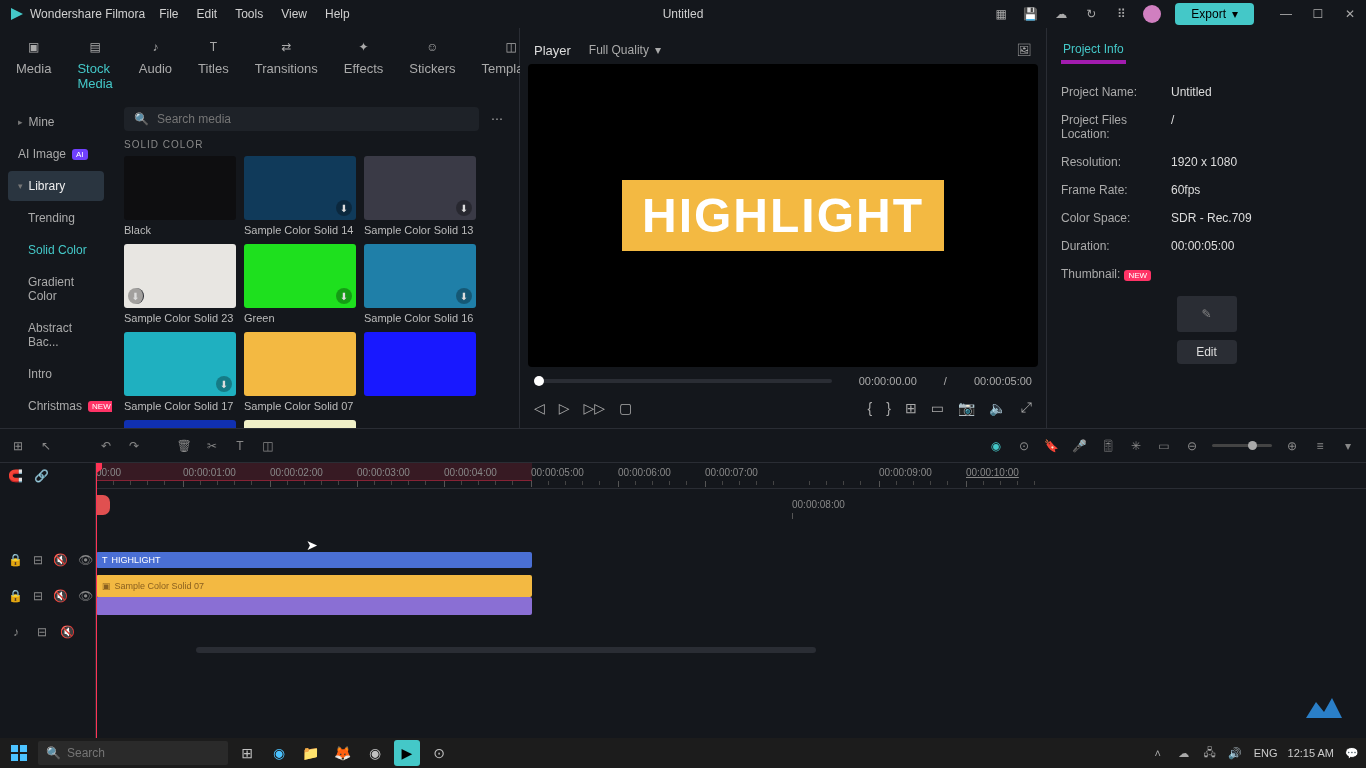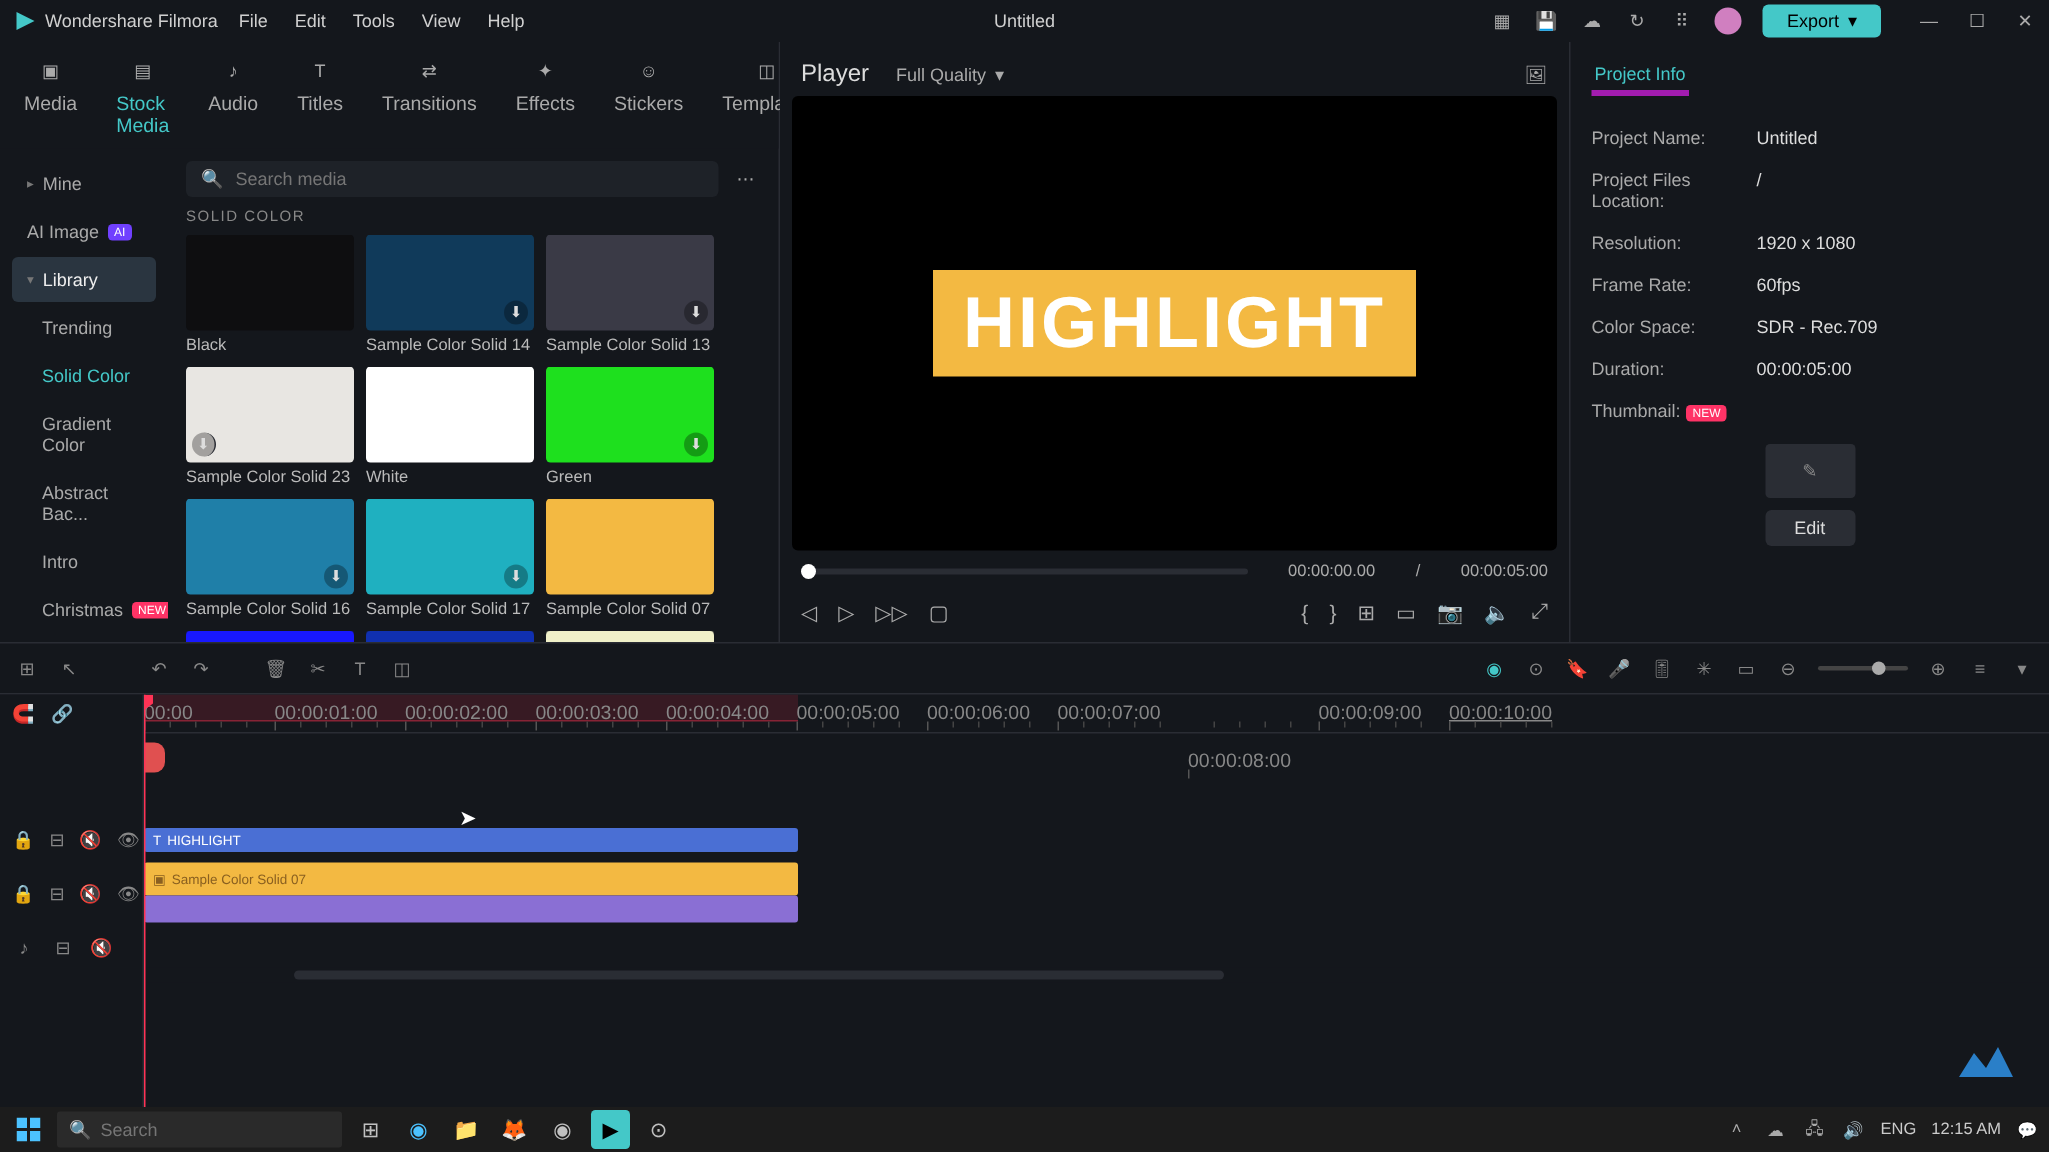--- a/index.html
+++ b/index.html
@@ -53,21 +53,21 @@
 .grid{display:flex;flex-wrap:wrap;gap:8px}
 .card{width:112px;cursor:pointer}
 .swatch{width:112px;height:64px;border-radius:3px;position:relative}
 .swatch .dl{position:absolute;right:4px;bottom:4px;width:16px;height:16px;background:rgba(0,0,0,0.3);border-radius:50%;display:flex;align-items:center;justify-content:center;font-size:10px;color:#ddd}
 .swatch .dl.left{right:auto;left:4px}
 .card-label{font-size:11px;color:#bbb;margin-top:4px;white-space:nowrap;overflow:hidden;text-overflow:ellipsis}
 
 
 .player{flex:1;display:flex;flex-direction:column;background:#14171c;padding:8px}
 .player-hdr{display:flex;align-items:center;gap:10px;padding:4px 6px}
-.player-hdr .lbl{color:#ddd;font-size:16px}
+.player-hdr .lbl{color:#ddd;font-size:13px}
 .quality{background:none;color:#aaa;font-size:12px;padding:3px 8px;cursor:pointer;display:flex;align-items:center;gap:6px}
 .snap-ico{margin-left:auto}
 .preview{flex:1;background:#000;border-radius:4px;display:flex;align-items:center;justify-content:center;position:relative}
 .preview-title{background:#f3b942;padding:8px 20px}
 .preview-title span{color:#fff;font-size:48px;font-weight:800;letter-spacing:2px;font-family:Arial Black,Arial}
 .prog-row{display:flex;align-items:center;gap:27px;padding:8px 6px}
 .prog-track{flex:1;height:4px;background:#2a2d34;border-radius:2px;position:relative}
 .prog-thumb{position:absolute;left:0;top:-3px;width:10px;height:10px;background:#fff;border-radius:50%}
 .time{color:#aaa;font-size:11px}
 .player-ctrls{display:flex;align-items:center;gap:14px;padding:4px 6px}
@@ -92,21 +92,21 @@
 .tl-toolbar .gap{flex:1}
 .zoom-slider{width:60px;height:3px;background:#444;border-radius:2px;position:relative}
 .zoom-thumb{position:absolute;left:60%;top:-3px;width:9px;height:9px;background:#aaa;border-radius:50%}
 .tl-body{flex:1;display:flex;overflow:hidden}
 .tl-left{width:96px;background:#14171c;border-right:1px solid #2a2d34}
 .tl-left-row{height:26px;display:flex;align-items:center;gap:10px;padding:0 8px}
 .tl-left-row.tall{height:46px}
 .tl-left-row .ticon{font-size:12px;color:#888}
 .tl-right{flex:1;position:relative;overflow:hidden}
 .ruler{height:26px;position:relative;border-bottom:1px solid #2a2d34}
-.tick{position:absolute;top:4px;font-size:13px;color:#888}
+.tick{position:absolute;top:4px;font-size:10px;color:#888}
 .tick::after{content:"";position:absolute;top:14px;left:0;width:1px;height:6px;background:#555}
 .subtick{position:absolute;top:18px;width:1px;height:4px;background:#444}
 .playhead{position:absolute;top:0;left:0;width:1px;height:100%;background:#ff3355;z-index:5}
 .playhead::before{content:"";position:absolute;top:0;left:-5px;width:11px;height:10px;background:#ff3355;clip-path:polygon(0 0,100% 0,100% 60%,50% 100%,0 60%)}
 .end-region{position:absolute;top:0;left:0;width:436px;height:18px;background:rgba(255,50,80,0.15);border-bottom:1px solid rgba(255,50,80,0.4)}
 .tracks{position:relative}
 .track-row{height:26px;position:relative}
 .track-row.tall{height:46px}
 .marker-handle{position:absolute;left:0;top:6px;width:14px;height:20px;background:#e05050;border-radius:0 7px 7px 0}
 .clip{position:absolute;height:16px;border-radius:2px;top:5px;display:flex;align-items:center;padding:0 6px;font-size:9px;color:#fff}
@@ -263,24 +263,20 @@
               <div class="swatch" style="background: rgb(58, 58, 70);">
                 <div class="dl">⬇</div>
               </div>
               <div class="card-label">Sample Color Solid 13</div>
             </div>
             <div class="card">
               <div class="swatch" style="background: rgb(232, 230, 226);">
                 <div class="dl left">⬇</div>
               </div>
               <div class="card-label">Sample Color Solid 23</div>
-            </div>
-            <div class="card">
-              <div class="swatch" style="background: rgb(255, 255, 255);"></div>
-              <div class="card-label">White</div>
             </div>
             <div class="card">
               <div class="swatch" style="background: rgb(30, 224, 30);">
                 <div class="dl">⬇</div>
               </div>
               <div class="card-label">Green</div>
             </div>
             <div class="card">
               <div class="swatch" style="background: rgb(31, 127, 168);">
                 <div class="dl">⬇</div>

